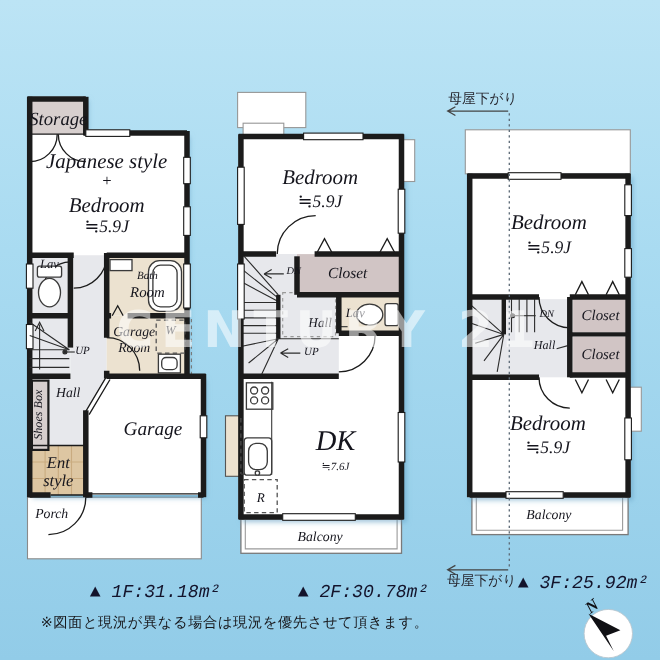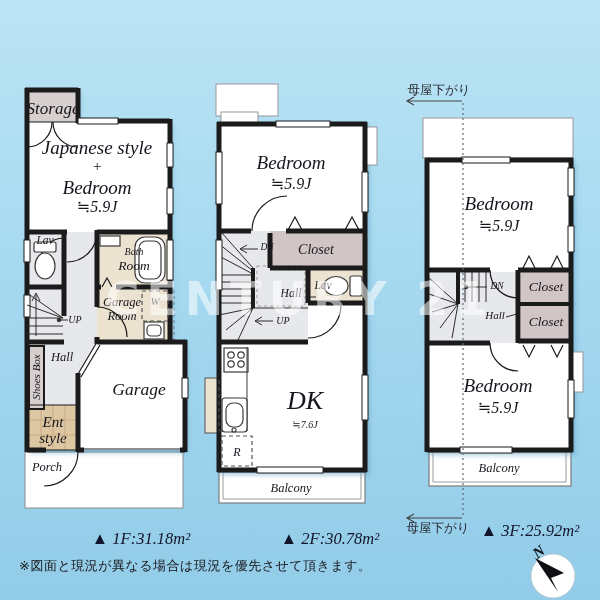--- a/index.html
+++ b/index.html
@@ -9,23 +9,23 @@
     font-family:"Liberation Serif","DejaVu Serif",serif;
   }
   svg{position:absolute;left:0;top:0;}
   .lbl{
     position:absolute;transform:translate(-50%,-50%);
     font-style:italic;color:#15151d;white-space:nowrap;line-height:1;
     font-family:"Liberation Serif","DejaVu Serif",serif;
   }
   .lbl.jp{font-style:normal;font-family:Liberation Serif, serif;color:#26262e;}
   .lbl.vert{transform:translate(-50%,-50%) rotate(-90deg);}
-  .lbl.area{color:#13132b;}
+  .lbl.area{color:#13132b;font-family:Liberation Mono, monospace;}
   .note{
-    position:absolute;left:19px;top:557px;font-size:13px;color:#18181c;
+    position:absolute;left:37px;top:557px;font-size:13px;color:#18181c;
     font-family:"DejaVu Sans","Liberation Sans",sans-serif;letter-spacing:.5px;
   }
   .wm{position:absolute;pointer-events:none;white-space:nowrap;
       font-family:"DejaVu Sans","Liberation Sans",sans-serif;font-weight:bold;}
   .wm.main{left:300px;top:299px;transform:translate(-50%,-50%);
       font-size:46px;letter-spacing:7px;color:rgba(255,255,255,.55);}
   .wm.sub{left:352px;top:326px;transform:translate(-50%,-50%);
       font-size:17px;letter-spacing:8px;color:rgba(255,255,255,.5);}
   .north{position:absolute;left:539px;top:552px;transform:translate(-50%,-50%) rotate(-38deg);
       font-size:15px;font-weight:bold;font-style:italic;color:#101014;}

